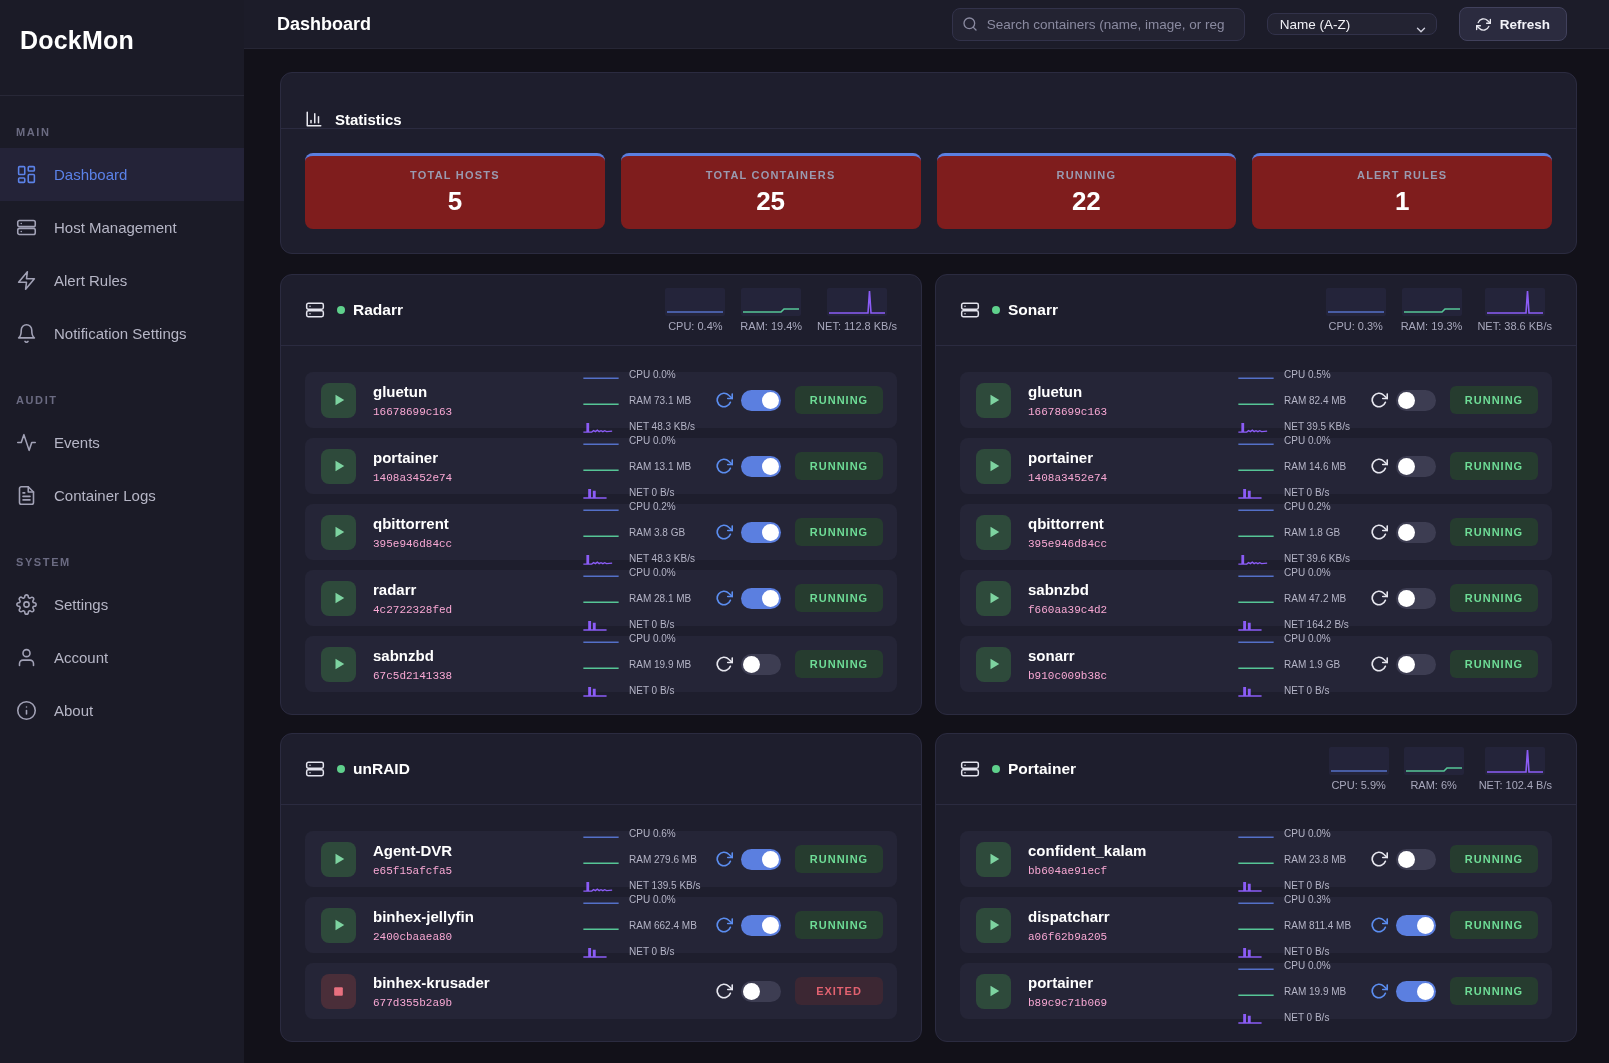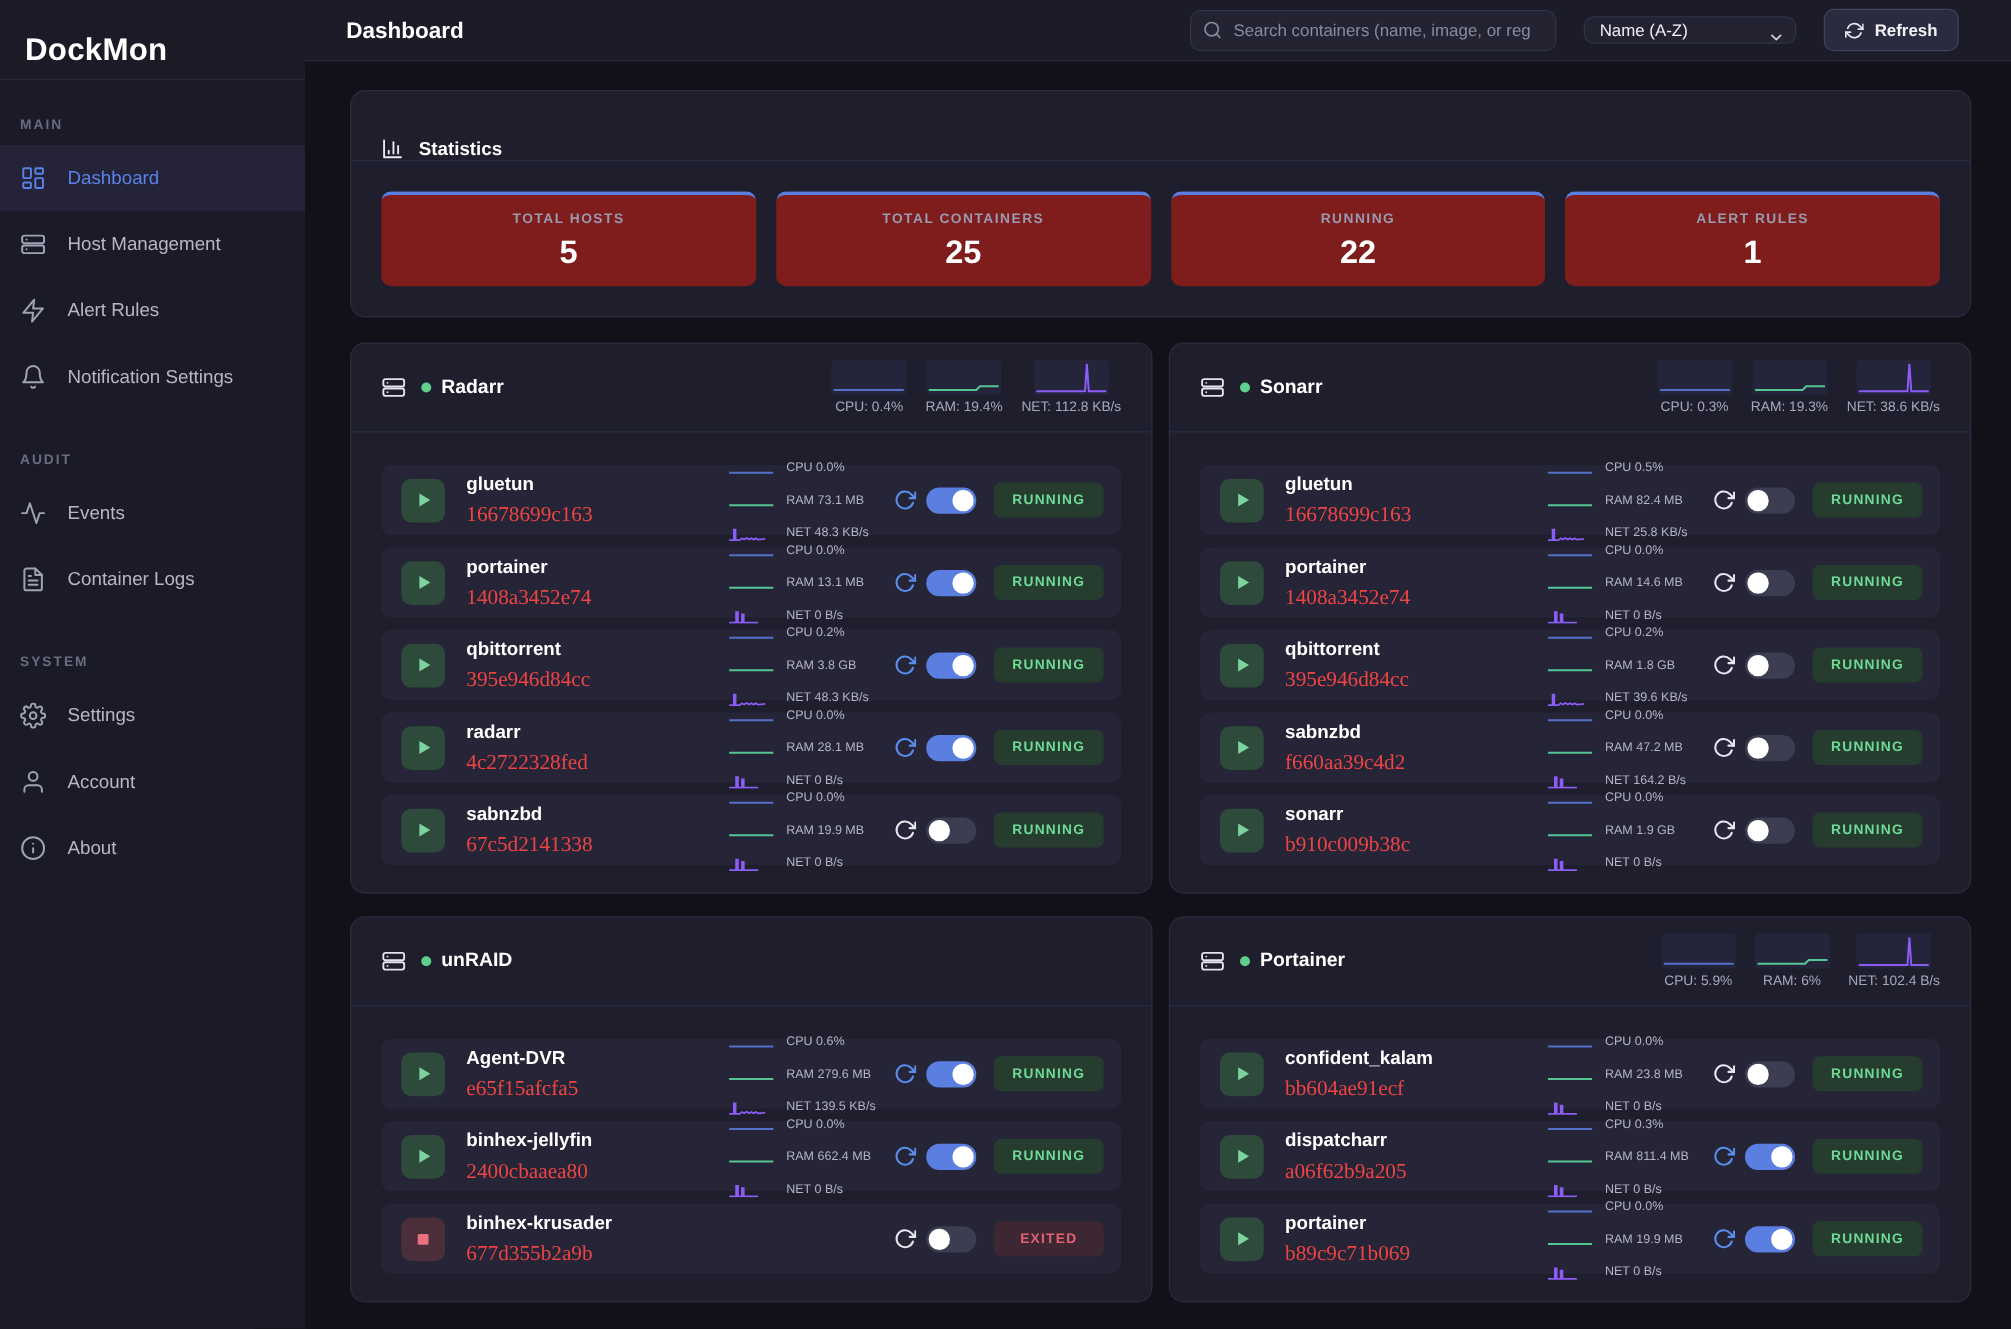--- a/index.html
+++ b/index.html
@@ -9,21 +9,21 @@
   *{box-sizing:border-box;margin:0;padding:0;}
   html,body{width:1609px;height:1063px;overflow:hidden;}
   body{
     display:flex;background:#121119;color:#e8e8f0;
     font-family:"Liberation Sans", sans-serif;
   }
   svg{display:block;}
 
   
   .sidebar{width:244px;min-width:244px;height:100%;background:#1b1b27;display:flex;flex-direction:column;}
-  .logo-wrap{padding:26px 20px 8px 20px;border-bottom:1px solid #282837;}
+  .logo-wrap{padding:26px 20px 40px 20px;border-bottom:1px solid #282837;}
   .logo{font-size:25px;font-weight:800;color:#fff;letter-spacing:.2px;}
   .nav{padding-top:18px;}
   .nav-section-label{padding:12px 20px 10px 16px;font-size:11px;font-weight:700;letter-spacing:1.6px;color:#6b6b82;}
   .nav-item{display:flex;align-items:center;gap:17px;height:53px;padding:0 16px;color:#b6b6c6;font-size:15px;cursor:pointer;}
   .nav-item .nav-icon{width:21px;height:21px;color:#a2a2b6;}
   .nav-item.active{background:#242338;color:#5b82e8;}
   .nav-item.active .nav-icon{color:#5b82e8;}
   .nav-gap{height:22px;}
 
   
@@ -73,21 +73,21 @@
   .chart-label{font-size:11px;color:#a8a8bc;white-space:nowrap;}
   .host-body{padding:26px 24px 22px 24px;display:flex;flex-direction:column;gap:10px;}
 
   .container-row{background:#252537;border-radius:8px;height:56px;display:flex;align-items:center;padding:0 14px 0 16px;}
   .action-btn{width:35px;height:35px;border-radius:8px;border:none;cursor:pointer;
     display:flex;align-items:center;justify-content:center;margin-right:17px;}
   .action-btn.play{background:#2e4a3b;color:#7dd3a0;}
   .action-btn.stop{background:#4a2e39;color:#e8707f;}
   .container-info{display:flex;flex-direction:column;gap:6px;min-width:0;}
   .container-name{font-size:15px;font-weight:700;color:#fff;white-space:nowrap;}
-  .container-id{font-size:17px;color:#ef4444;font-family:Liberation Serif, serif;}
+  .container-id{font-size:11px;color:#f9a8d4;font-family:Liberation Mono, monospace;}
   .row-right{margin-left:auto;display:flex;align-items:center;}
   .metrics{display:flex;flex-direction:column;gap:13px;margin-right:10px;}
   .metric{display:flex;align-items:center;gap:8px;height:13px;}
   .metric-label{font-size:10px;color:#b4b4c6;white-space:nowrap;min-width:76px;}
   .restart-btn{background:none;border:none;cursor:pointer;padding:0;margin-right:8px;display:flex;}
   .restart-btn.blue{color:#5b8def;}
   .restart-btn.white{color:#e6e6ee;}
   .toggle{width:40px;height:21px;border-radius:11px;position:relative;cursor:pointer;margin-right:14px;}
   .toggle.on{background:var(--accent);}
   .toggle.off{background:#3d3d52;}
@@ -646,21 +646,21 @@
                       </svg>
                     </span>
                     <span class="metric-label">RAM 82.4 MB</span>
                   </div>
                   <div class="metric">
                     <span>
                       <svg width="40" height="13" viewBox="0 0 40 14">
                         <path d="M1 13 H5 V4 H6.5 V13 H10 L12 11.5 L14 12.5 L16 11 L18 12.5 L20 11.5 L22 12.5 L24 11.5 L26 12.5 L32 12" stroke="#8b5cf6" stroke-width="1.5" fill="none"></path>
                       </svg>
                     </span>
-                    <span class="metric-label">NET 25.8 KB/s</span>
+                    <span class="metric-label">NET 39.5 KB/s</span>
                   </div>
                 </div>
                 <button class="restart-btn white">
                   <span>
                     <svg width="18" height="18" viewBox="0 0 24 24" fill="none" stroke="currentColor" stroke-width="2.2" stroke-linecap="round" stroke-linejoin="round">
                       <polyline points="23 4 23 10 17 10"></polyline>
                       <path d="M20.49 15a9 9 0 1 1-2.12-9.36L23 10"></path>
                     </svg>
                   </span>
                 </button>

